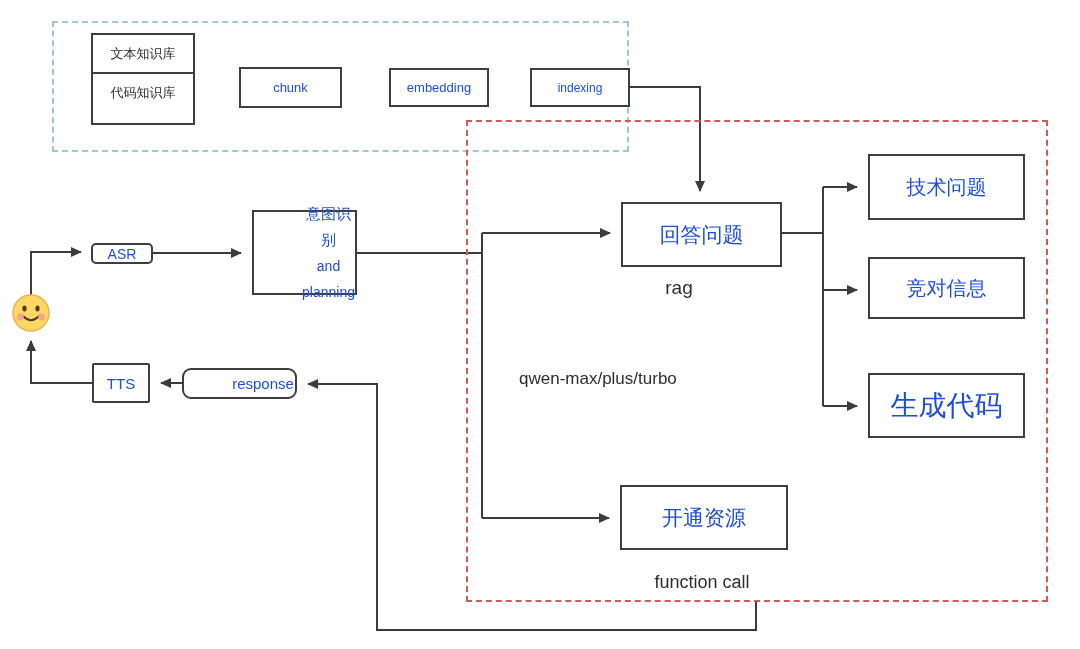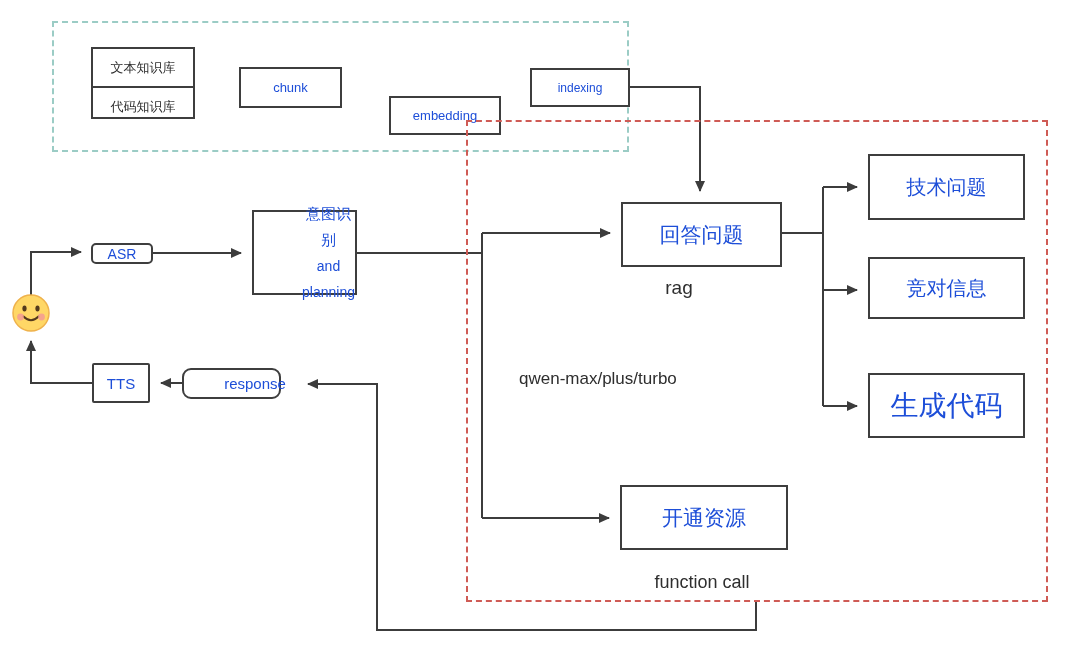--- a/index.html
+++ b/index.html
@@ -57,42 +57,42 @@
       <ellipse cx="24.5" cy="308.5" rx="2.1" ry="2.9" fill="#54391d"></ellipse>
       <ellipse cx="37.5" cy="308.5" rx="2.1" ry="2.9" fill="#54391d"></ellipse>
       <path d="M23.5 316.5 Q31 324 38.5 316.5" stroke="#54391d" stroke-width="2" fill="none" stroke-linecap="round"></path>
       <circle cx="20.5" cy="317" r="3.4" fill="#F59B93" opacity="0.85"></circle>
       <circle cx="41.5" cy="317" r="3.4" fill="#F59B93" opacity="0.85"></circle>
     </g>
   </svg>
 
   <div class="abs group-teal" style="left:52px; top:21px; width:577px; height:131px;"></div>
 
-  <div class="abs" style="left:91px; top:47px; width:104px; height:72px; border:2px solid #3e3e3e; background:#fff;">
+  <div class="abs" style="left:91px; top:33px; width:104px; height:92px; border:2px solid #3e3e3e; background:#fff;">
     <div class="kb-row" style="height:37px; border-bottom:2px solid #3e3e3e; font-size:13px;">文本知识库</div>
     <div class="kb-row" style="height:37px; font-size:13px;">代码知识库</div>
   </div>
 
   <div class="box" style="left:239px; top:67px; width:103px; height:41px; font-size:13px;">chunk</div>
-  <div class="box" style="left:389px; top:68px; width:112px; height:39px; font-size:13px;margin-top:28px;">embedding</div>
+  <div class="box" style="left:389px; top:68px; width:100px; height:39px; font-size:13px;">embedding</div>
   <div class="box" style="left:530px; top:68px; width:100px; height:39px; font-size:12px;">indexing</div>
 
   <div class="abs group-red" style="left:466px; top:120px; width:582px; height:482px;"></div>
 
   <div class="box" style="left:91px; top:243px; width:62px; height:21px; border-radius:5px; font-size:14px;">ASR</div>
 
   <div class="box" style="left:252px; top:210px; width:105px; height:85px; font-size:15px; line-height:26px; flex-direction:column;padding-left:48px;">
     <div>意图识别</div>
     <div style="font-size:14px;">and</div>
     <div style="font-size:14px;">planning</div>
   </div>
 
   <div class="box" style="left:92px; top:363px; width:58px; height:40px; border-radius:2px; font-size:15px;">TTS</div>
 
-  <div class="box" style="left:182px; top:368px; width:99px; height:31px; border-radius:9px; font-size:15px;padding-left:47px;">response</div>
+  <div class="box" style="left:182px; top:368px; width:115px; height:31px; border-radius:9px; font-size:15px;padding-left:47px;">response</div>
 
   <div class="box" style="left:621px; top:202px; width:161px; height:65px; font-size:21px;">回答问题</div>
   <div class="label" style="left:519px; top:369px; font-size:17px;">qwen-max/plus/turbo</div>
 
   <div class="label" style="left:599px; top:277px; width:160px; text-align:center; font-size:19px;">rag</div>
 
   <div class="box" style="left:620px; top:485px; width:168px; height:65px; font-size:21px;">开通资源</div>
   <div class="label" style="left:622px; top:572px; width:160px; text-align:center; font-size:18px;">function call</div>
 
   <div class="box" style="left:868px; top:154px; width:157px; height:66px; font-size:20px;">技术问题</div>

